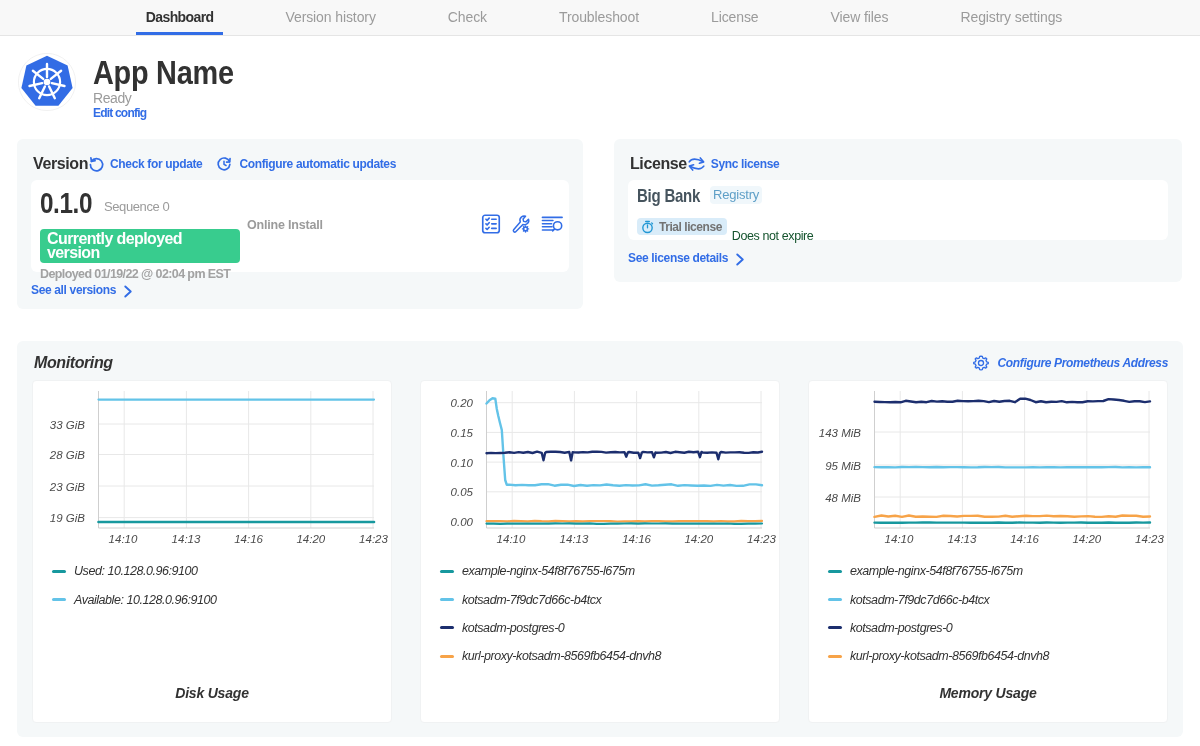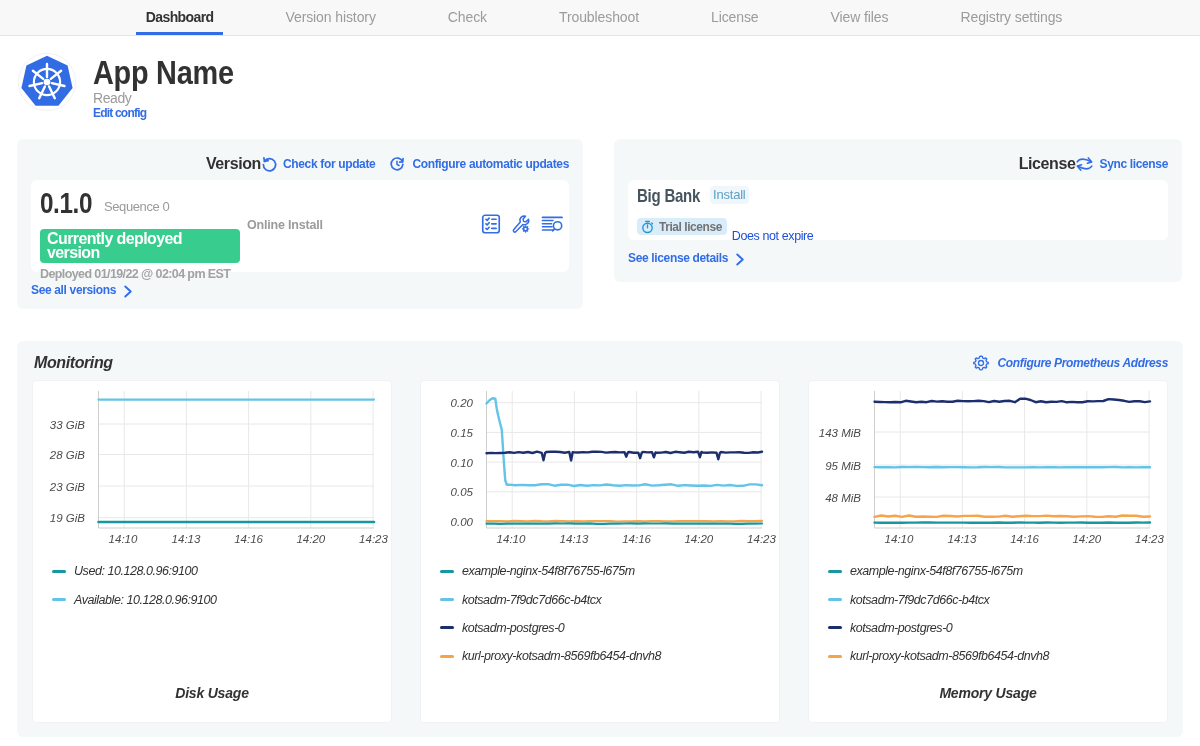--- a/index.html
+++ b/index.html
@@ -11,42 +11,42 @@
 h1 { font-size:33px; line-height:34px; font-weight:700; color:#323232; letter-spacing:-0.3px; } h1 span { display:inline-block; transform:scaleX(0.875); transform-origin:0 70%; }
 .status { display:flex; align-items:flex-start; height:18px; font-size:14px; letter-spacing:-0.4px; color:#9b9b9b;flex-direction:column; }
 .dot { width:7px; height:7px; border-radius:50%; background:#38cc8e; margin-right:5px; }
 .vbar { width:1px; height:14px; background:#d9d9d9; margin:0 11px; }
 a.blue { color:#326de6; font-weight:700; font-size:12px; letter-spacing:-0.35px; text-decoration:none; display:inline-flex; align-items:center; }
 main { padding:0 17px; }
 .row { display:flex; gap:31px; margin-top:28px; }
 .card { background:#f5f8f9; border-radius:6px; }
 .vcard { width:566px; padding:16px 14px 15px; }
 .lcard { width:568px; padding:16px 14px 20px; align-self:flex-start; }
-.cardhead { display:flex; align-items:center; justify-content:flex-end; height:18px; padding:0 0 0 2px; }
+.cardhead { display:flex; align-items:center; justify-content:flex-start; height:18px; padding:0 0 0 2px; }
 .cardhead h2 { font-size:16px; font-weight:700; color:#323232; letter-spacing:-0.4px; }
 .links { display:flex; gap:14px; }
 .wbox { background:#ffffff; border-radius:6px; margin-top:7px; }
 .vbox { height:92px; padding:6px 5px 0 9px; display:flex; }
 .vleft { width:200px; flex:none; }
 .vline1 { display:flex; align-items:baseline; height:24px; }
 .vnum { font-size:30px; font-weight:700; color:#323232; letter-spacing:-0.5px; display:inline-block; width:67px; margin-right:-12px; transform:scaleX(0.81); transform-origin:0 80%; }
 .seq { font-size:13px; color:#9b9b9b; letter-spacing:-0.4px; margin-left:9px; position:relative; top:-2px; }
 .badge-green { display:inline-block; background:#38cc8e; color:#ffffff; font-size:16px; font-weight:700; letter-spacing:-0.6px; line-height:14px; padding:3px 7px 3px; border-radius:4px; margin-top:19px; }
 .deployed { font-size:12.5px; letter-spacing:-0.6px; font-weight:700; color:#a2a2a2; margin-top:4px; }
 .vmid { flex:1; display:flex; align-items:flex-start; justify-content:flex-start; padding-top:32px; padding-left:7px; }
 .online { font-size:12.5px; font-weight:700; letter-spacing:-0.2px; color:#9b9b9b; }
 .vicons { display:flex; align-items:flex-start; gap:9px; padding-top:27px; }
 .seeall { margin-top:8px; padding-left:0; height:14px; }
 .lbox { height:60px; padding:5px 7px 0 9px; }
 .lline1 { display:flex; align-items:center; height:22px; }
 .bigbank { font-size:19px; font-weight:700; color:#46545e; letter-spacing:-0.3px; display:inline-block; width:84px; margin-right:-19px; transform:scaleX(0.79); transform-origin:0 70%; }
 .badge-unstable { background:#f0f7fb; color:#5e9fc7; font-size:13px; letter-spacing:-0.2px; line-height:15px; padding:1px 3px 2px; border-radius:4px; margin-left:8px; position:relative; top:-1.5px; }
 .lline2 { display:flex; align-items:center; margin-top:11px; height:17px; }
 .badge-trial { display:inline-flex; align-items:center; background:#d9ecf9; color:#737373; font-size:12px; font-weight:700; letter-spacing:-0.45px; height:17px; padding:0 5px 0 4px; border-radius:4px; }
-.noexpire { font-size:12.5px; color:#1d4ed8; letter-spacing:-0.4px; margin-left:5px;margin-top:19px; }
+.noexpire { font-size:12.5px; color:#14532d; letter-spacing:-0.4px; margin-left:5px;margin-top:19px; }
 .mcard { margin-top:32px; padding:13px 15px 14px;font-style:italic; }
 .mhead { display:flex; align-items:center; justify-content:space-between; height:18px; padding:0 0 0 2px; }
 .mhead h2 { font-size:16px; font-weight:700; color:#323232; letter-spacing:-0.4px; }
 .graphs { display:flex; gap:28px; margin-top:8px; }
 .gcard { width:360px; height:343px; background:#ffffff; border:1px solid #f0f2f3; border-radius:4px; position:relative; overflow:hidden; }
 .gcard svg.chart { display:block; }
 .lgrows { margin-top:6px; }
 .lgrow { display:flex; align-items:center; height:28.4px; padding-left:19px; font-size:12.5px; letter-spacing:-0.45px; color:#323232; }
 .dash { width:14px; height:3px; border-radius:1.5px; margin-right:8px; flex:none; }
 .gtitle { position:absolute; bottom:21px; left:0; width:100%; text-align:center; font-size:14px; font-weight:700; letter-spacing:-0.2px; color:#323232; }
@@ -169,21 +169,21 @@
                 <path d="M2.2 5.9 C4.8 2.1 9.8 2.5 16.2 5.7"></path>
                 <path d="M13.3 1.9 L16.7 5.9 L12.4 7.3"></path>
                 <path d="M16.8 10.1 C14.2 13.9 9.2 13.5 2.8 10.3"></path>
                 <path d="M5.7 14.1 L2.3 10.1 L6.6 8.7"></path>
               </g>
             </svg>Sync license</a>
   </div>
   <div class="wbox lbox">
     <div class="lline1">
             <span class="bigbank">Big Bank</span>
-            <span class="badge-unstable">Install</span>
+            <span class="badge-unstable">Registry</span>
           </div>
     <div class="lline2">
             <span class="badge-trial"><svg width="13" height="14" viewBox="0 0 15 16" style="margin-right:5px;flex:none">
                 <circle cx="7.5" cy="9" r="5.4" fill="none" stroke="#2197d4" stroke-width="1.6"></circle>
                 <line x1="5.4" y1="1.6" x2="9.6" y2="1.6" stroke="#2197d4" stroke-width="1.6" stroke-linecap="round"></line>
                 <line x1="7.5" y1="9" x2="7.5" y2="5.6" stroke="#2197d4" stroke-width="1.5" stroke-linecap="round"></line>
                 <line x1="12.3" y1="3.2" x2="13.3" y2="4.2" stroke="#2197d4" stroke-width="1.5" stroke-linecap="round"></line>
               </svg>Trial license</span>
             <span class="noexpire">Does not expire</span>
           </div>

